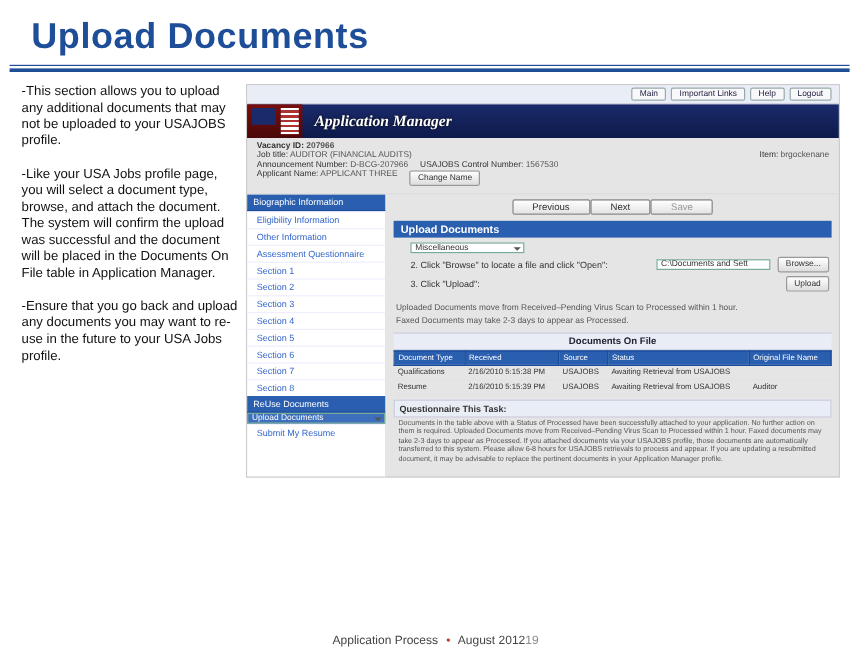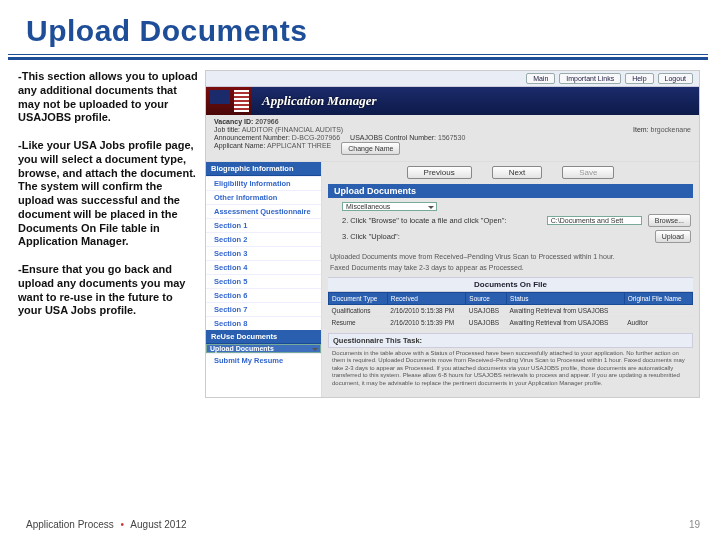--- a/index.html
+++ b/index.html
@@ -3,60 +3,60 @@
 <meta charset="utf-8">
 <style>
   * { box-sizing: border-box; margin: 0; padding: 0; }
   html, body { width: 720px; height: 540px; font-family: Arial, Helvetica, sans-serif; background: #fff; }
   .slide { width: 720px; height: 540px; position: relative; padding: 0; }
   .title { font-size: 30px; font-weight: bold; color: #1f4e99; padding: 14px 0 6px 26px; letter-spacing: 0.5px; }
   .rule-group { padding: 0 12px 0 8px; }
   .rule1 { height: 1px; background: #1f4e99; margin-bottom: 2px; }
   .rule2 { height: 3px; background: #1f4e99; }
   .content { display: flex; padding: 10px 12px 0 18px; }
-  .leftcol { width: 187px; font-size: 11px; font-weight: bold; color: #111; line-height: 1.25; padding-right: 6px; }
+  .leftcol { width: 187px; font-size: 11px; font-weight: normal; color: #111; line-height: 1.25; padding-right: 6px; }
   .leftcol p { margin-bottom: 14px; }
   .shot { flex: 1; position: relative; }
   .app { border: 1px solid #ccc; width: 495px; font-size: 8px; color: #333; background: #e5e5e5; }
   .banner { height: 28px; background: linear-gradient(#1b2a6b, #0d1a4a); position: relative; display:flex; align-items:center; }
   .banner .flag { width: 46px; height: 100%; background: linear-gradient(#7a0e0e, #4a0808); position:relative; }
   .banner .flag::after { content:""; position:absolute; inset:3px 3px 3px 28px; background:repeating-linear-gradient(#fff 0 2px,#a33 2px 4px);}
   .banner .bstars { position:absolute; left:4px; top:3px; width:20px; height:14px; background:#1b2a6b; }
   .banner .btitle { color:#fff; font-size:13px; font-family: "Times New Roman", serif; margin-left:10px; font-style: italic; font-weight:bold; text-shadow:0 0 2px #000;}
   .topbar { height: 16px; background: #e9edf6; display:flex; justify-content:flex-end; align-items:center; gap:4px; padding:0 6px; border-bottom:1px solid #ccd; }
   .pill { border:1px solid #9aa; background:#f8f8fb; border-radius:2px; padding:1px 6px; font-size:7px; color:#224; }
   .infobar { padding:3px 8px 6px 8px; display:flex; flex-direction:column; gap:1px; border-bottom:1px solid #ddd; position:relative; }
   .infobar .row { display:flex; gap:10px; color:#555; font-size:7px; }
   .infobar .lab { color:#333; }
   .minibtn { display:inline-block; border:1px solid #999; background:linear-gradient(#fff,#ddd); border-radius:2px; padding:0 6px; font-size:7px; line-height:11px; color:#333;}
   .body { display:flex; }
-  .side { width:116px; background:#fff; border-right:1px solid #ddd;font-weight:bold; }
+  .side { width:116px; background:#fff; border-right:1px solid #ddd; }
   .bh { background:#2a5eaf; color:#fff; font-size:7.5px; padding:2px 5px; border-bottom:1px solid #184a97;}
   .sitem { color:#36c; font-size:7.5px; padding:2px 8px; border-top:1px solid #eef; cursor:default;}
   .sitem.sel { background:#3d6fbd; color:#fff;}
   .main { flex:1; padding:4px 6px 6px 6px; }
-  .btnrow { display:flex; justify-content:center; gap:20px; margin-bottom:5px; }
+  .btnrow { display:flex; justify-content:center; gap:0; margin-bottom:5px; }
   .abtn { border:1px solid #888; background:linear-gradient(#fff,#e3e3e3); border-radius:2px; padding:1px 16px; font-size:8px; color:#333;}
   .abtn.g { color:#999; }
   .panel-title { background:#2a5eaf; color:#fff; font-size:9px; font-weight:bold; padding:2px 6px; }
   .form { padding:4px 2px 4px 14px; font-size:7.5px; color:#333; }
   .frow { display:flex; align-items:center; gap:6px; margin-bottom:3px; }
   .frow .lab { flex:1; }
   .sel { border:1px solid #7a9; background:#fff; font-size:7px; padding:0 14px 0 3px; min-width:95px; position:relative;}
   .sel::after { content:""; position:absolute; right:2px; top:3px; border:3px solid transparent; border-top-color:#555;}
   .inp { border:1px solid #7a9; background:#fff; font-size:7px; padding:0 3px; min-width:95px; }
   .note { font-size:7px; color:#555; margin:3px 0 2px 2px; line-height:1.25;}
   .note2 { font-size:7px; color:#555; margin:0 0 4px 2px; line-height:1.25;}
   .subhdr { background:#e9edf6; color:#223; font-size:8px; font-weight:bold; text-align:center; padding:2px 0; border:1px solid #ccd; border-left:none; border-right:none;}
   table.doctab { width:100%; border-collapse:collapse; font-size:6.5px; color:#333;}
   table.doctab th { background:#2a5eaf; color:#fff; font-weight:normal; text-align:left; padding:2px 3px; border:1px solid #184a97;}
   table.doctab td { padding:2px 3px; border-bottom:1px solid #e3e3e3; vertical-align:top;}
   .ut { background:#e9edf6; font-size:7.5px; font-weight:bold; padding:2px 4px; margin-top:4px; border:1px solid #ccd;}
   .utxt { font-size:6px; color:#555; padding:2px 4px 4px 4px; line-height:1.25;}
-  .footer { position:absolute; bottom:10px; left:26px; right:20px; display:flex; justify-content:space-between; font-size:10px; color:#444;}
+  .footer { position:absolute; bottom:0; left:26px; right:20px; display:flex; justify-content:center; font-size:10px; color:#444;}
   .footer .dot { color:#c33; padding:0 4px;}
   .footer .page { color:#8a8a8a;}
 </style>
 </head>
 <body>
 
 <div class="slide">
   <div class="title">Upload Documents</div>
   <div class="rule-group">
     <div class="rule1"></div>

